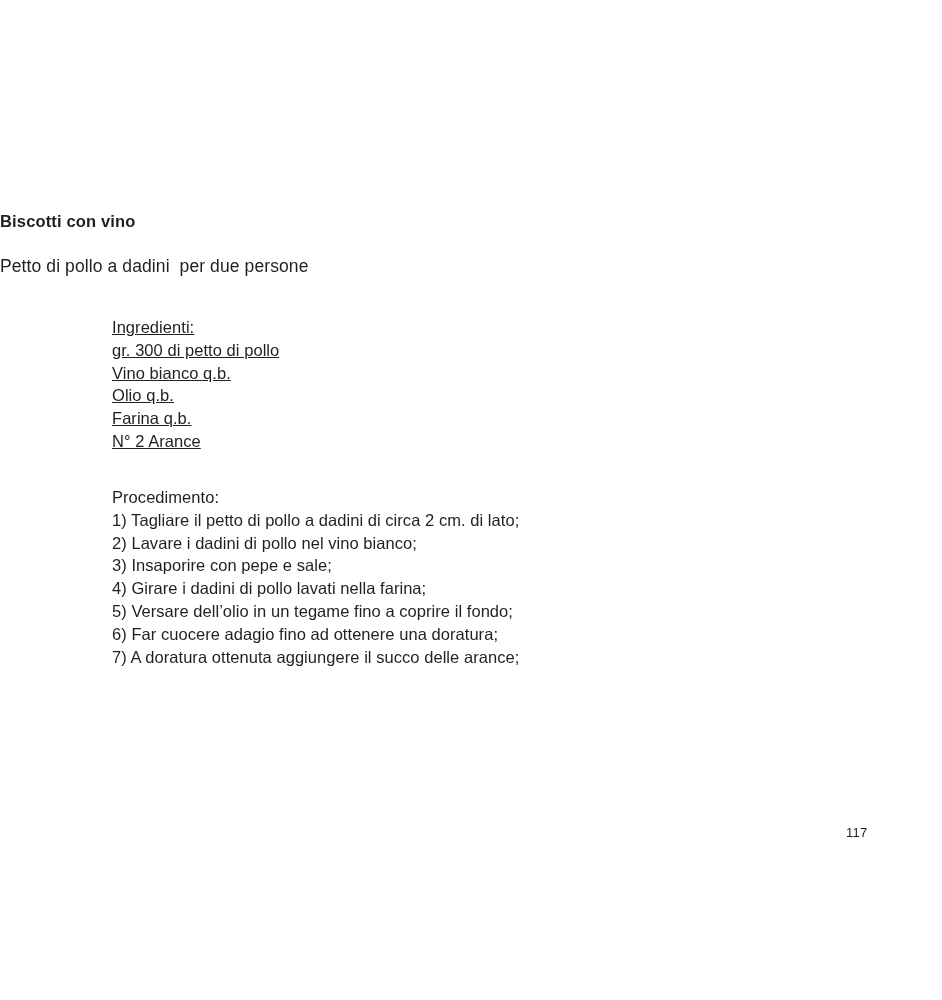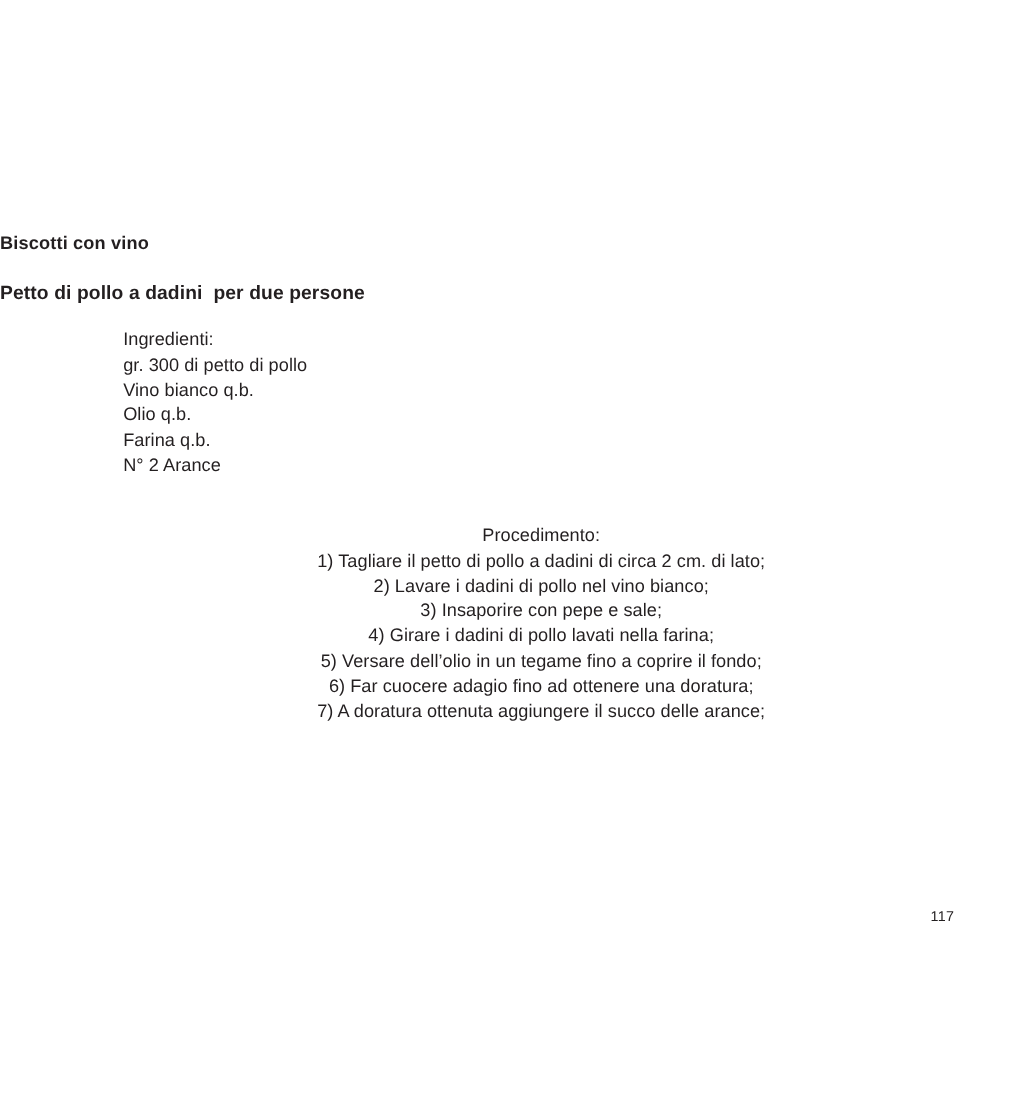--- a/index.html
+++ b/index.html
@@ -30,41 +30,41 @@
   }
   .recipe-heading {
     font-size: 16.5px;
     font-weight: bold;
     letter-spacing: 0.15px;
     color: #231f20;
     line-height: 26px;
   }
   .recipe-subheading {
     font-size: 17.5px;
-    font-weight: bold;
+    font-weight: normal;
     letter-spacing: 0.1px;
     color: #231f20;
     line-height: 26px;
     margin-top: 19px;
     white-space: pre;
   }
 
   
   .body-block {
     position: absolute;
     left: 112px;
     width: 760px;
     font-size: 16.5px;
     font-weight: normal;
     color: #231f20;
     line-height: 22.8px;
     letter-spacing: 0.05px;
   }
-  #ingredients-block { top: 298px; }
-  #procedure-block  { top: 476px; text-align: center; }
+  #ingredients-block { top: 316px; text-decoration: underline; }
+  #procedure-block  { top: 486px; }
 
   .body-line {
     display: block;
     white-space: pre;
   }
 
   
   .page-number {
     position: absolute;
     left: 846px;

